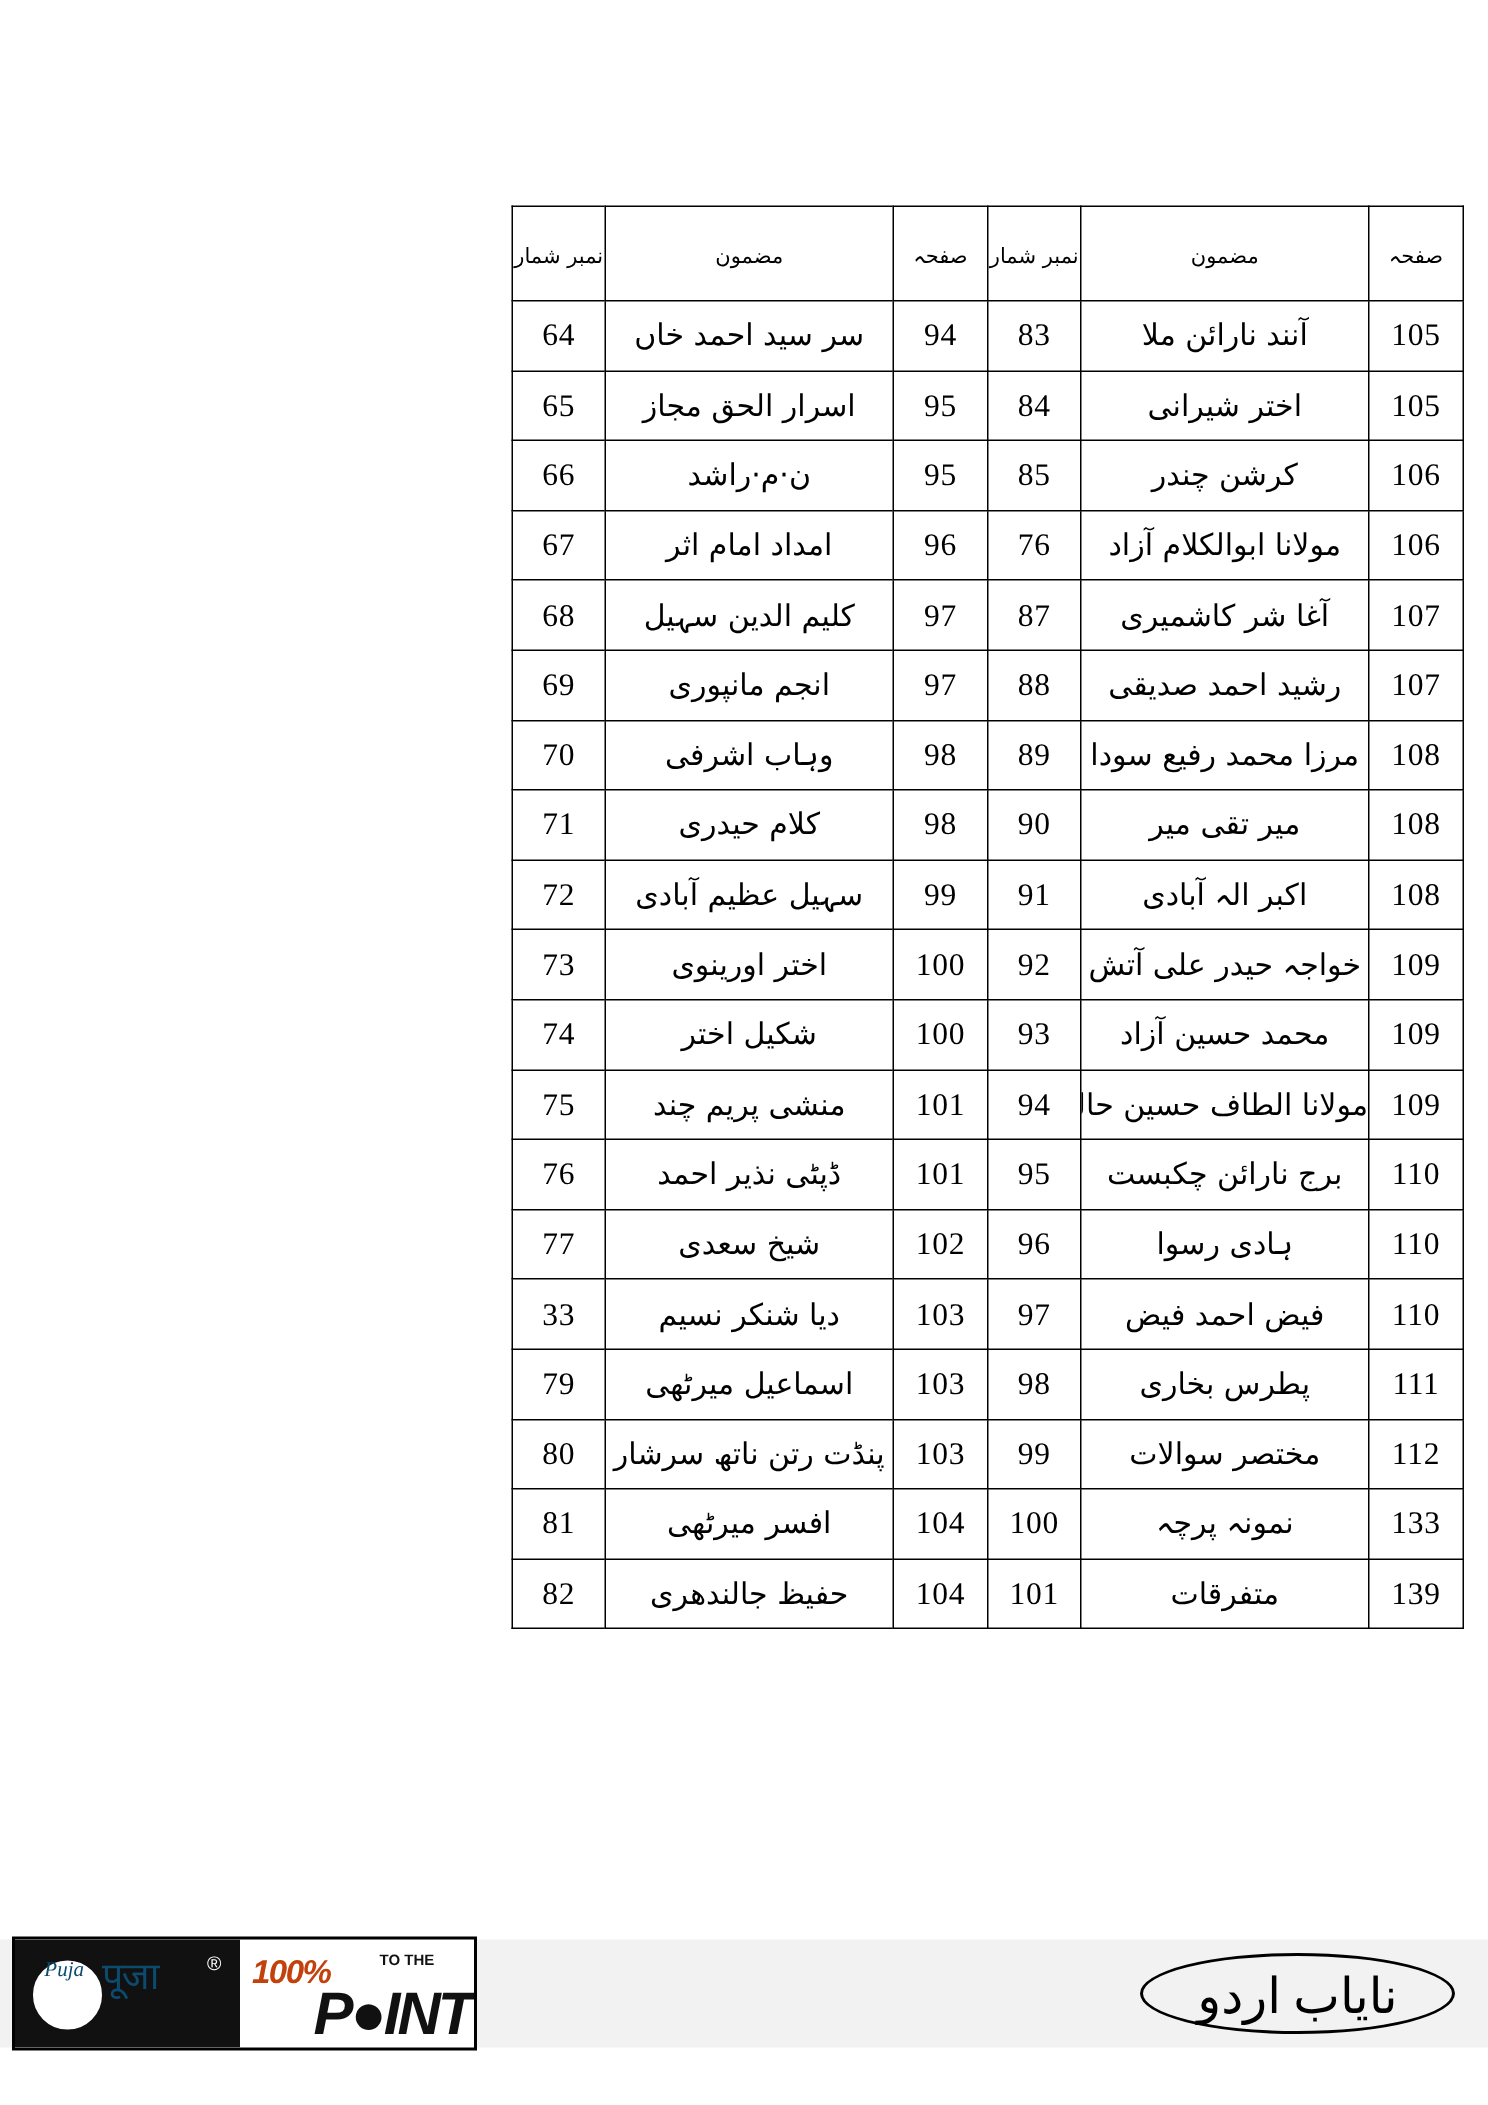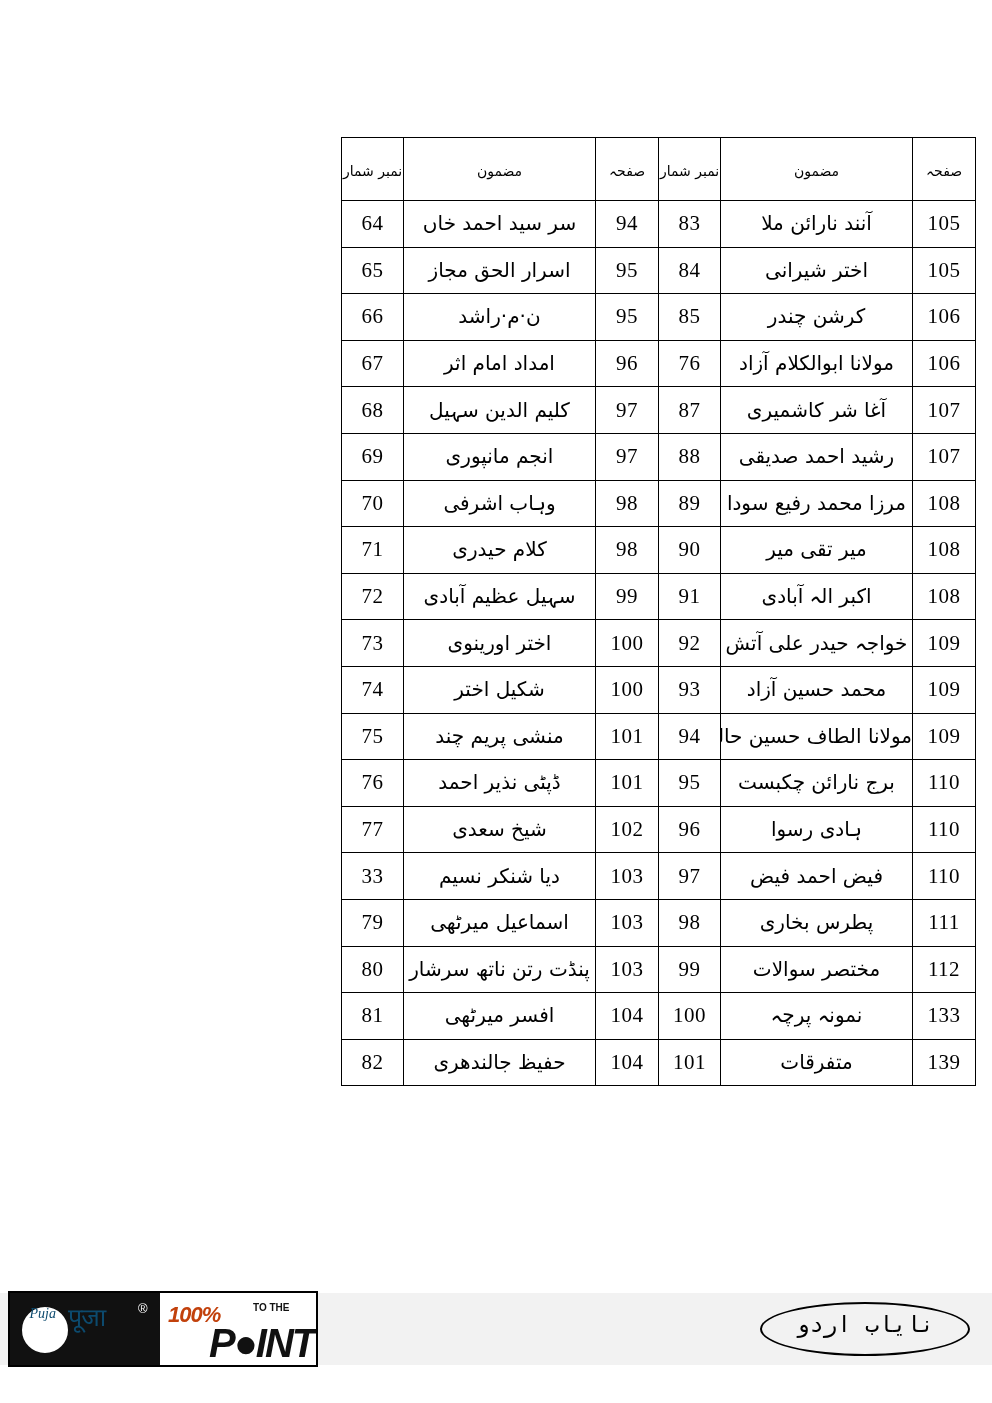--- a/index.html
+++ b/index.html
@@ -189,22 +189,22 @@
     width: 210px; height: 54px;
     border: 2px solid #000;
     border-radius: 50%/50%;
     box-sizing: border-box;
   }
   .footer-title-text {
     position: absolute;
     left: 0; top: 9px;
     width: 210px;
     text-align: center;
-    font-family: Liberation Mono, monospace;
-    font-size: 23px;
+    font-family: Liberation Serif, serif;
+    font-size: 33px;
     direction: rtl;
   }
 </style>
 </head>
 <body>
 
 <div class="page">
 
   <table class="toc-table">
     <colgroup>

